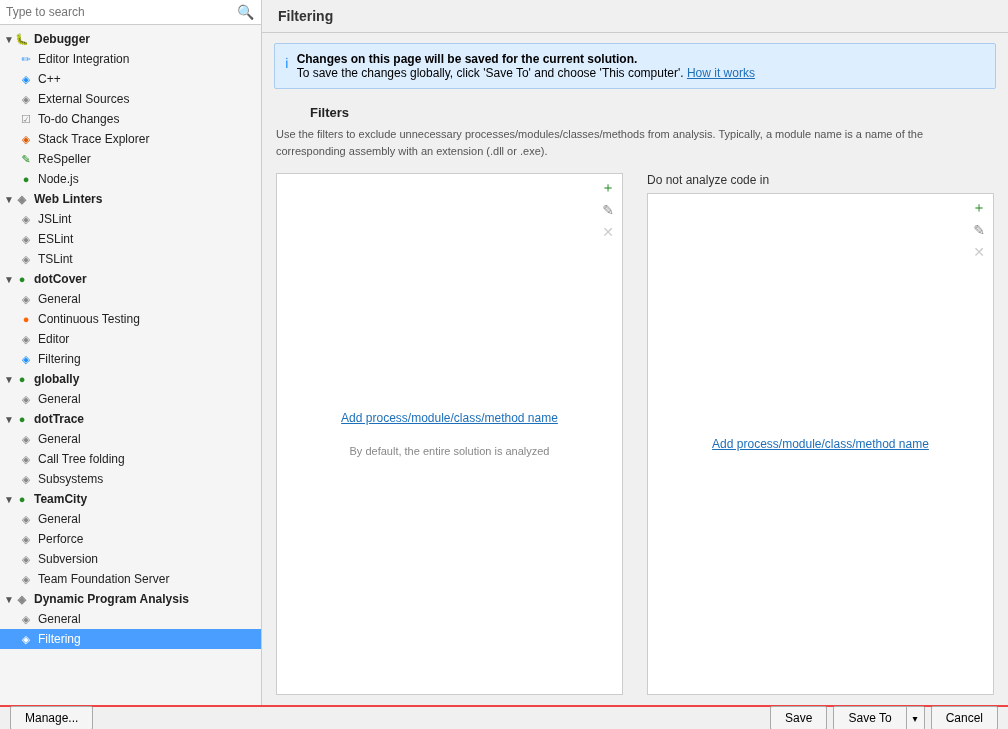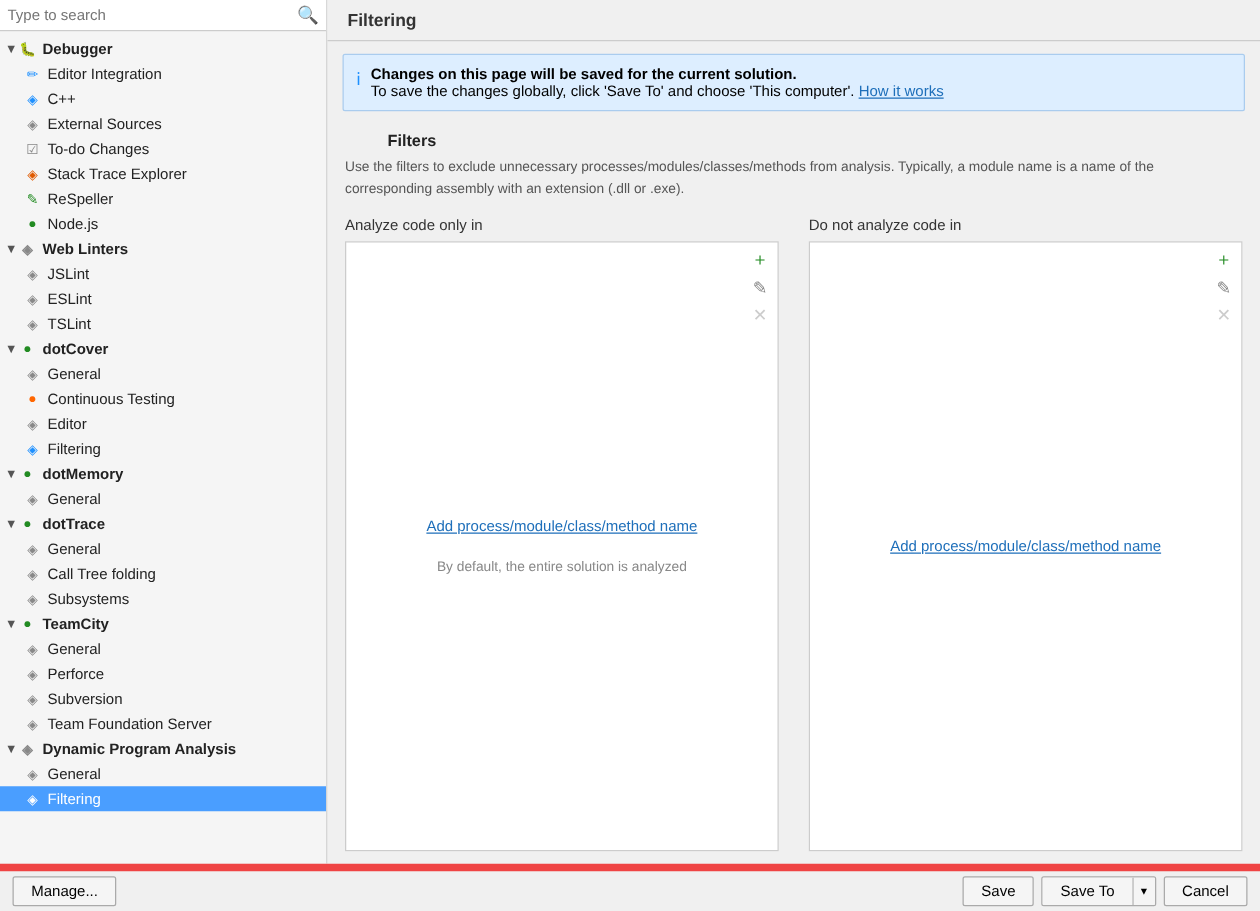--- a/index.html
+++ b/index.html
@@ -82,21 +82,21 @@
     .filter-btn.add { color: #228b22; }
     .filter-btn.edit { color: #888; }
     .filter-btn.remove { color: #cc3333; }
     .filter-btn.disabled { color: #ccc; cursor: default; }
 
     .filter-content { flex: 1; display: flex; flex-direction: column; align-items: center; justify-content: center; text-align: center; padding: 10px; }
     .filter-link { color: #1e6fba; text-decoration: underline; cursor: pointer; font-size: 12px; }
     .filter-default { font-size: 11px; color: #888; margin-top: 20px; }
 
     
-    .footer { height: 38px; background: #f0f0f0; border-top: 6px solid #ef4444; display: flex; align-items: center; padding: 0 10px; }
+    .footer { height: 24px; background: #f0f0f0; border-top: 2px solid #ef4444; display: flex; align-items: center; padding: 0 10px; }
     .footer-left { flex: 1; }
     .footer-right { display: flex; gap: 6px; }
     .btn { padding: 4px 14px; border: 1px solid #aaa; background: #f5f5f5; cursor: pointer; font-size: 12px; border-radius: 2px; }
     .btn-dropdown { padding: 4px 4px; border-left: none; border: 1px solid #aaa; background: #f5f5f5; cursor: pointer; font-size: 10px; }
     .save-to-group { display: flex; border: 1px solid #aaa; border-radius: 2px; overflow: hidden; }
     .save-to-group .btn { border: none; border-radius: 0; border-right: 1px solid #aaa; }
     .save-to-group .btn-dropdown { border: none; background: #f5f5f5; padding: 4px 6px; cursor: pointer; font-size: 10px; }
   </style>
 </head>
 <body>
@@ -180,21 +180,21 @@
         <span class="item-label">Editor</span>
       </div>
       <div class="tree-item indent-1">
         <span class="item-icon icon-filtering">◈</span>
         <span class="item-label">Filtering</span>
       </div>
 
       <div class="group-header">
         <span class="arrow">▼</span>
         <span class="item-icon icon-dotmemory">●</span>
-        <span class="group-label">dotMemory</span>
+        <span class="group-label">globally</span>
       </div>
       <div class="tree-item indent-1">
         <span class="item-icon icon-general">◈</span>
         <span class="item-label">General</span>
       </div>
 
       <div class="group-header">
         <span class="arrow">▼</span>
         <span class="item-icon icon-dottrace">●</span>
         <span class="group-label">dotTrace</span>
@@ -264,21 +264,20 @@
       </div>
     </div>
 
     <div class="filters-section">
       <div class="filters-title">Filters</div>
       <div class="filters-desc">Use the filters to exclude unnecessary processes/modules/classes/methods from analysis. Typically, a module name is a name of the corresponding assembly with an extension (.dll or .exe).</div>
 
       <div class="filter-panels">
 
         <div class="filter-panel">
-          <div class="filter-panel-header">Analyze code only in</div>
           <div class="filter-box">
             <div class="filter-toolbar">
               <button class="filter-btn add" title="Add">＋</button>
               <button class="filter-btn edit" title="Edit">✎</button>
               <button class="filter-btn remove disabled" title="Remove">✕</button>
             </div>
             <div class="filter-content">
               <a class="filter-link">Add process/module/class/method name</a>
               <div class="filter-default">By default, the entire solution is analyzed</div>
             </div>

